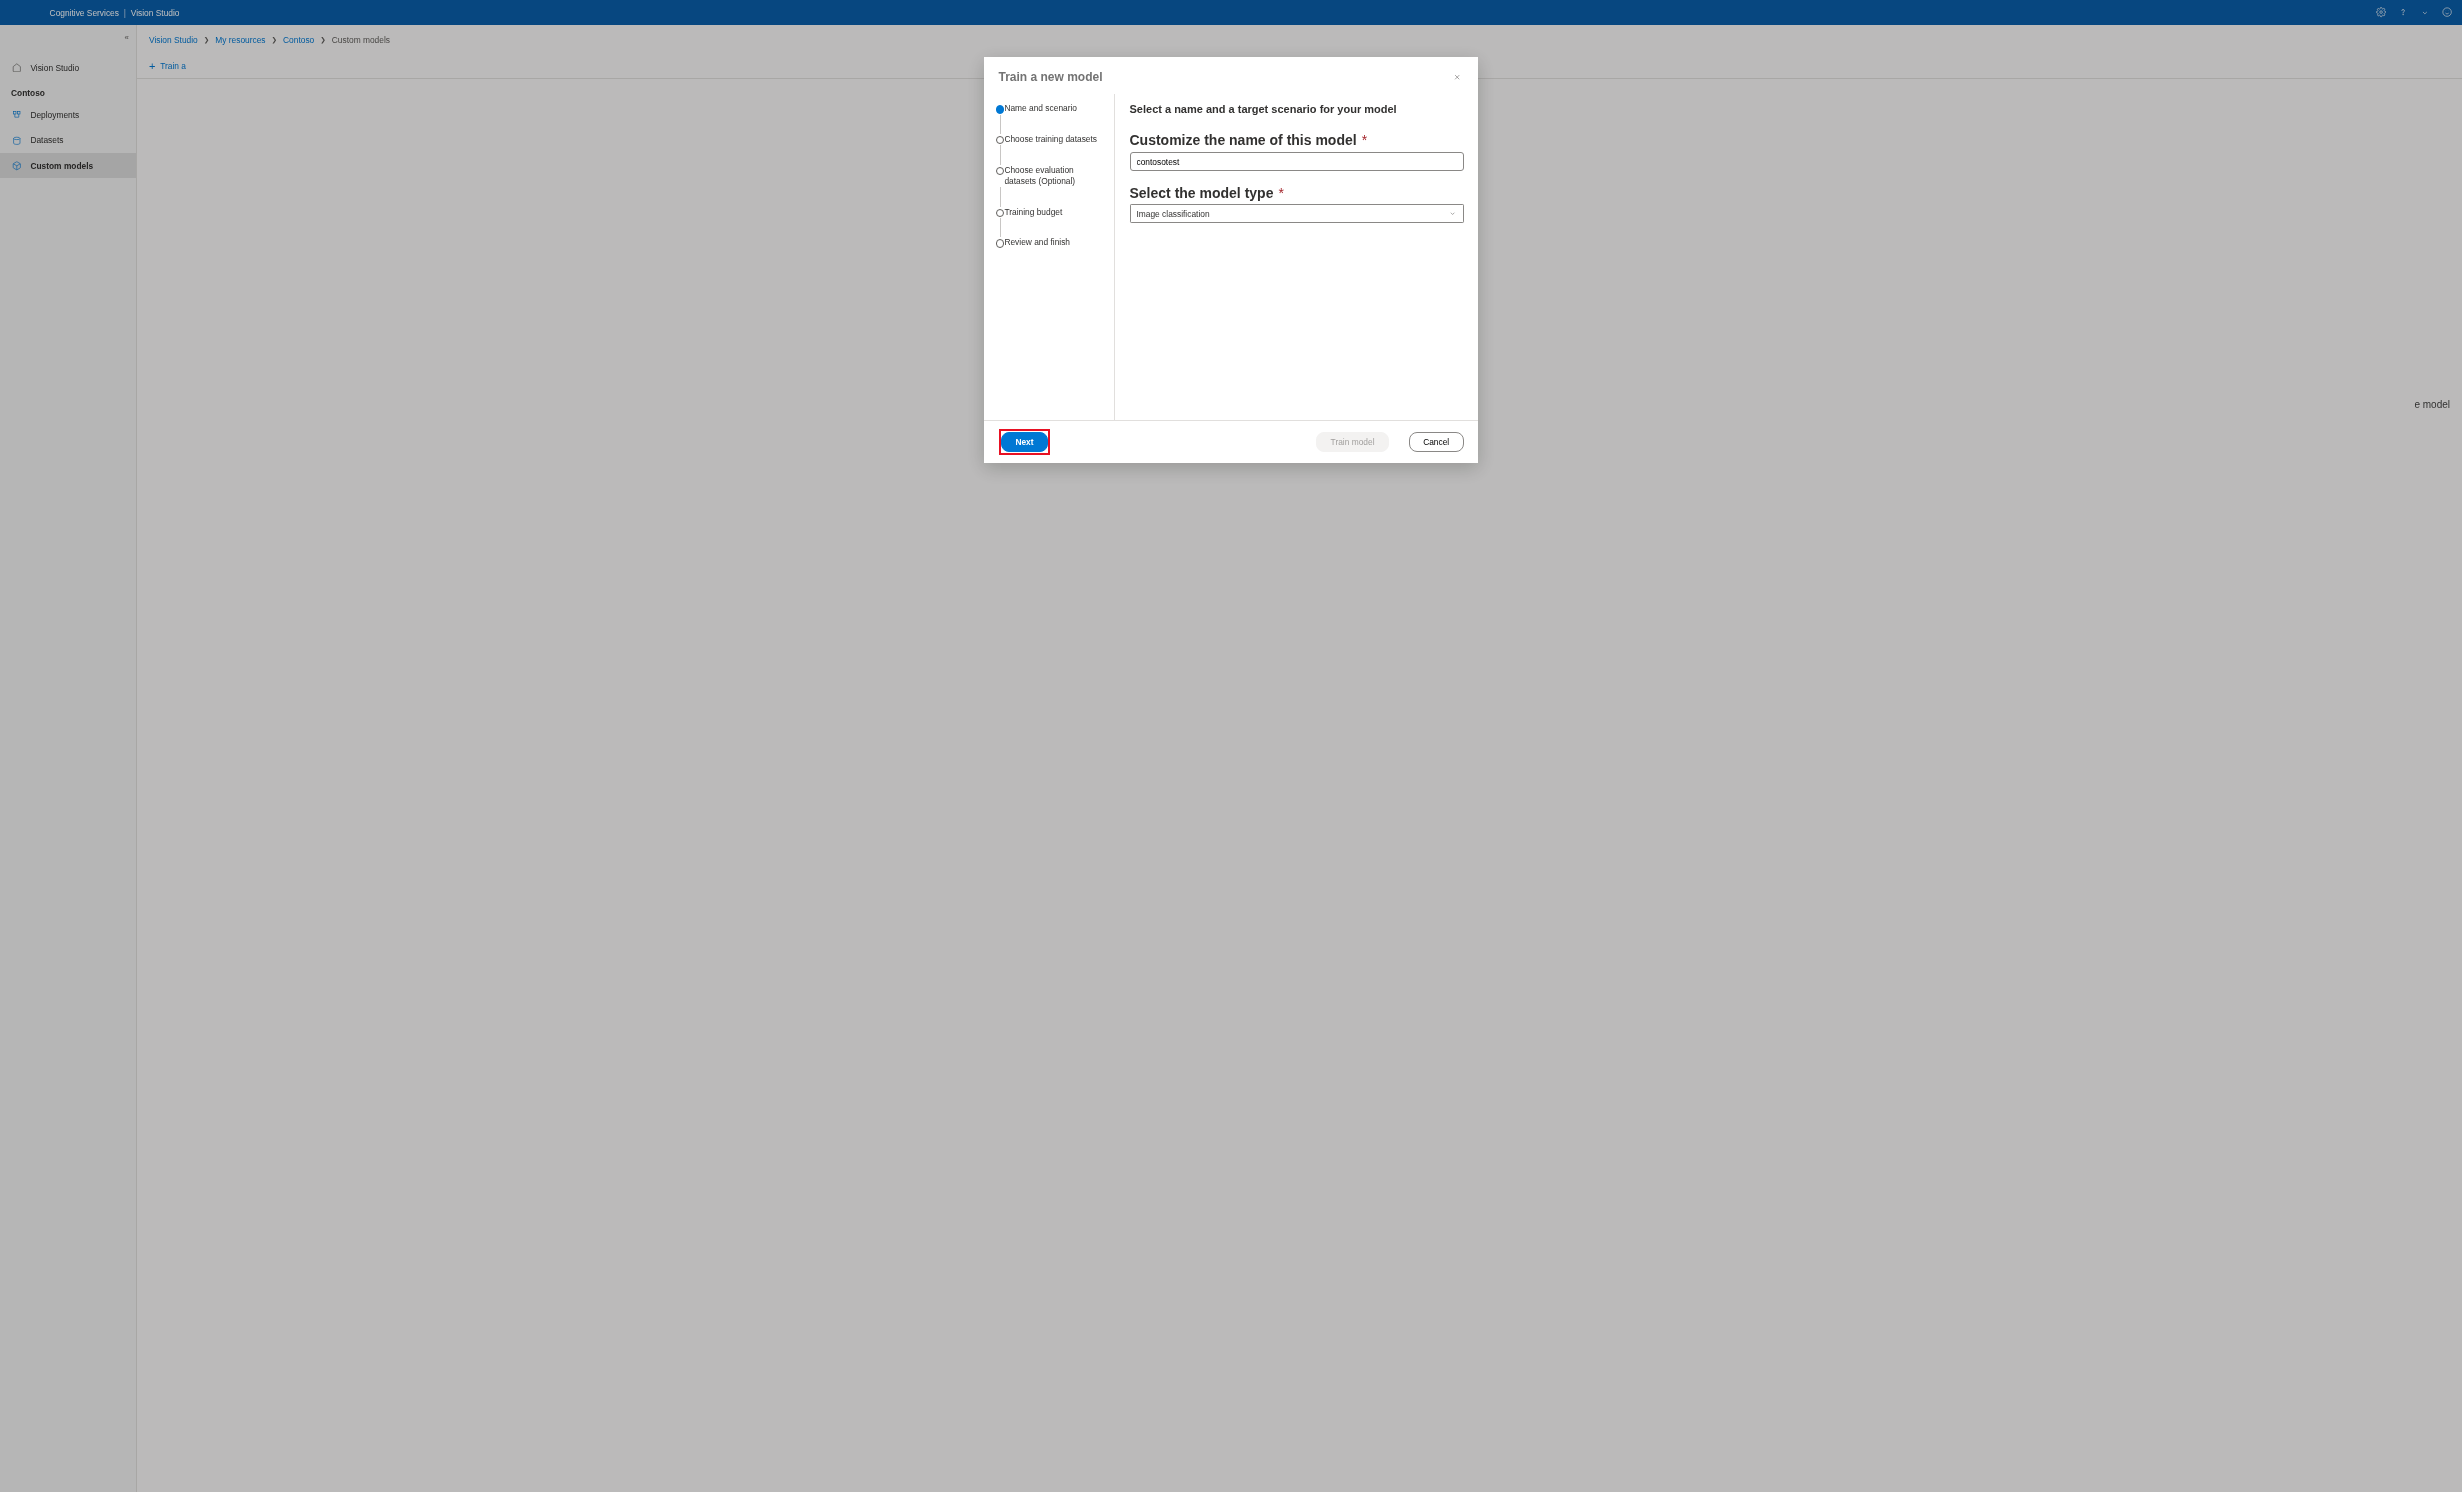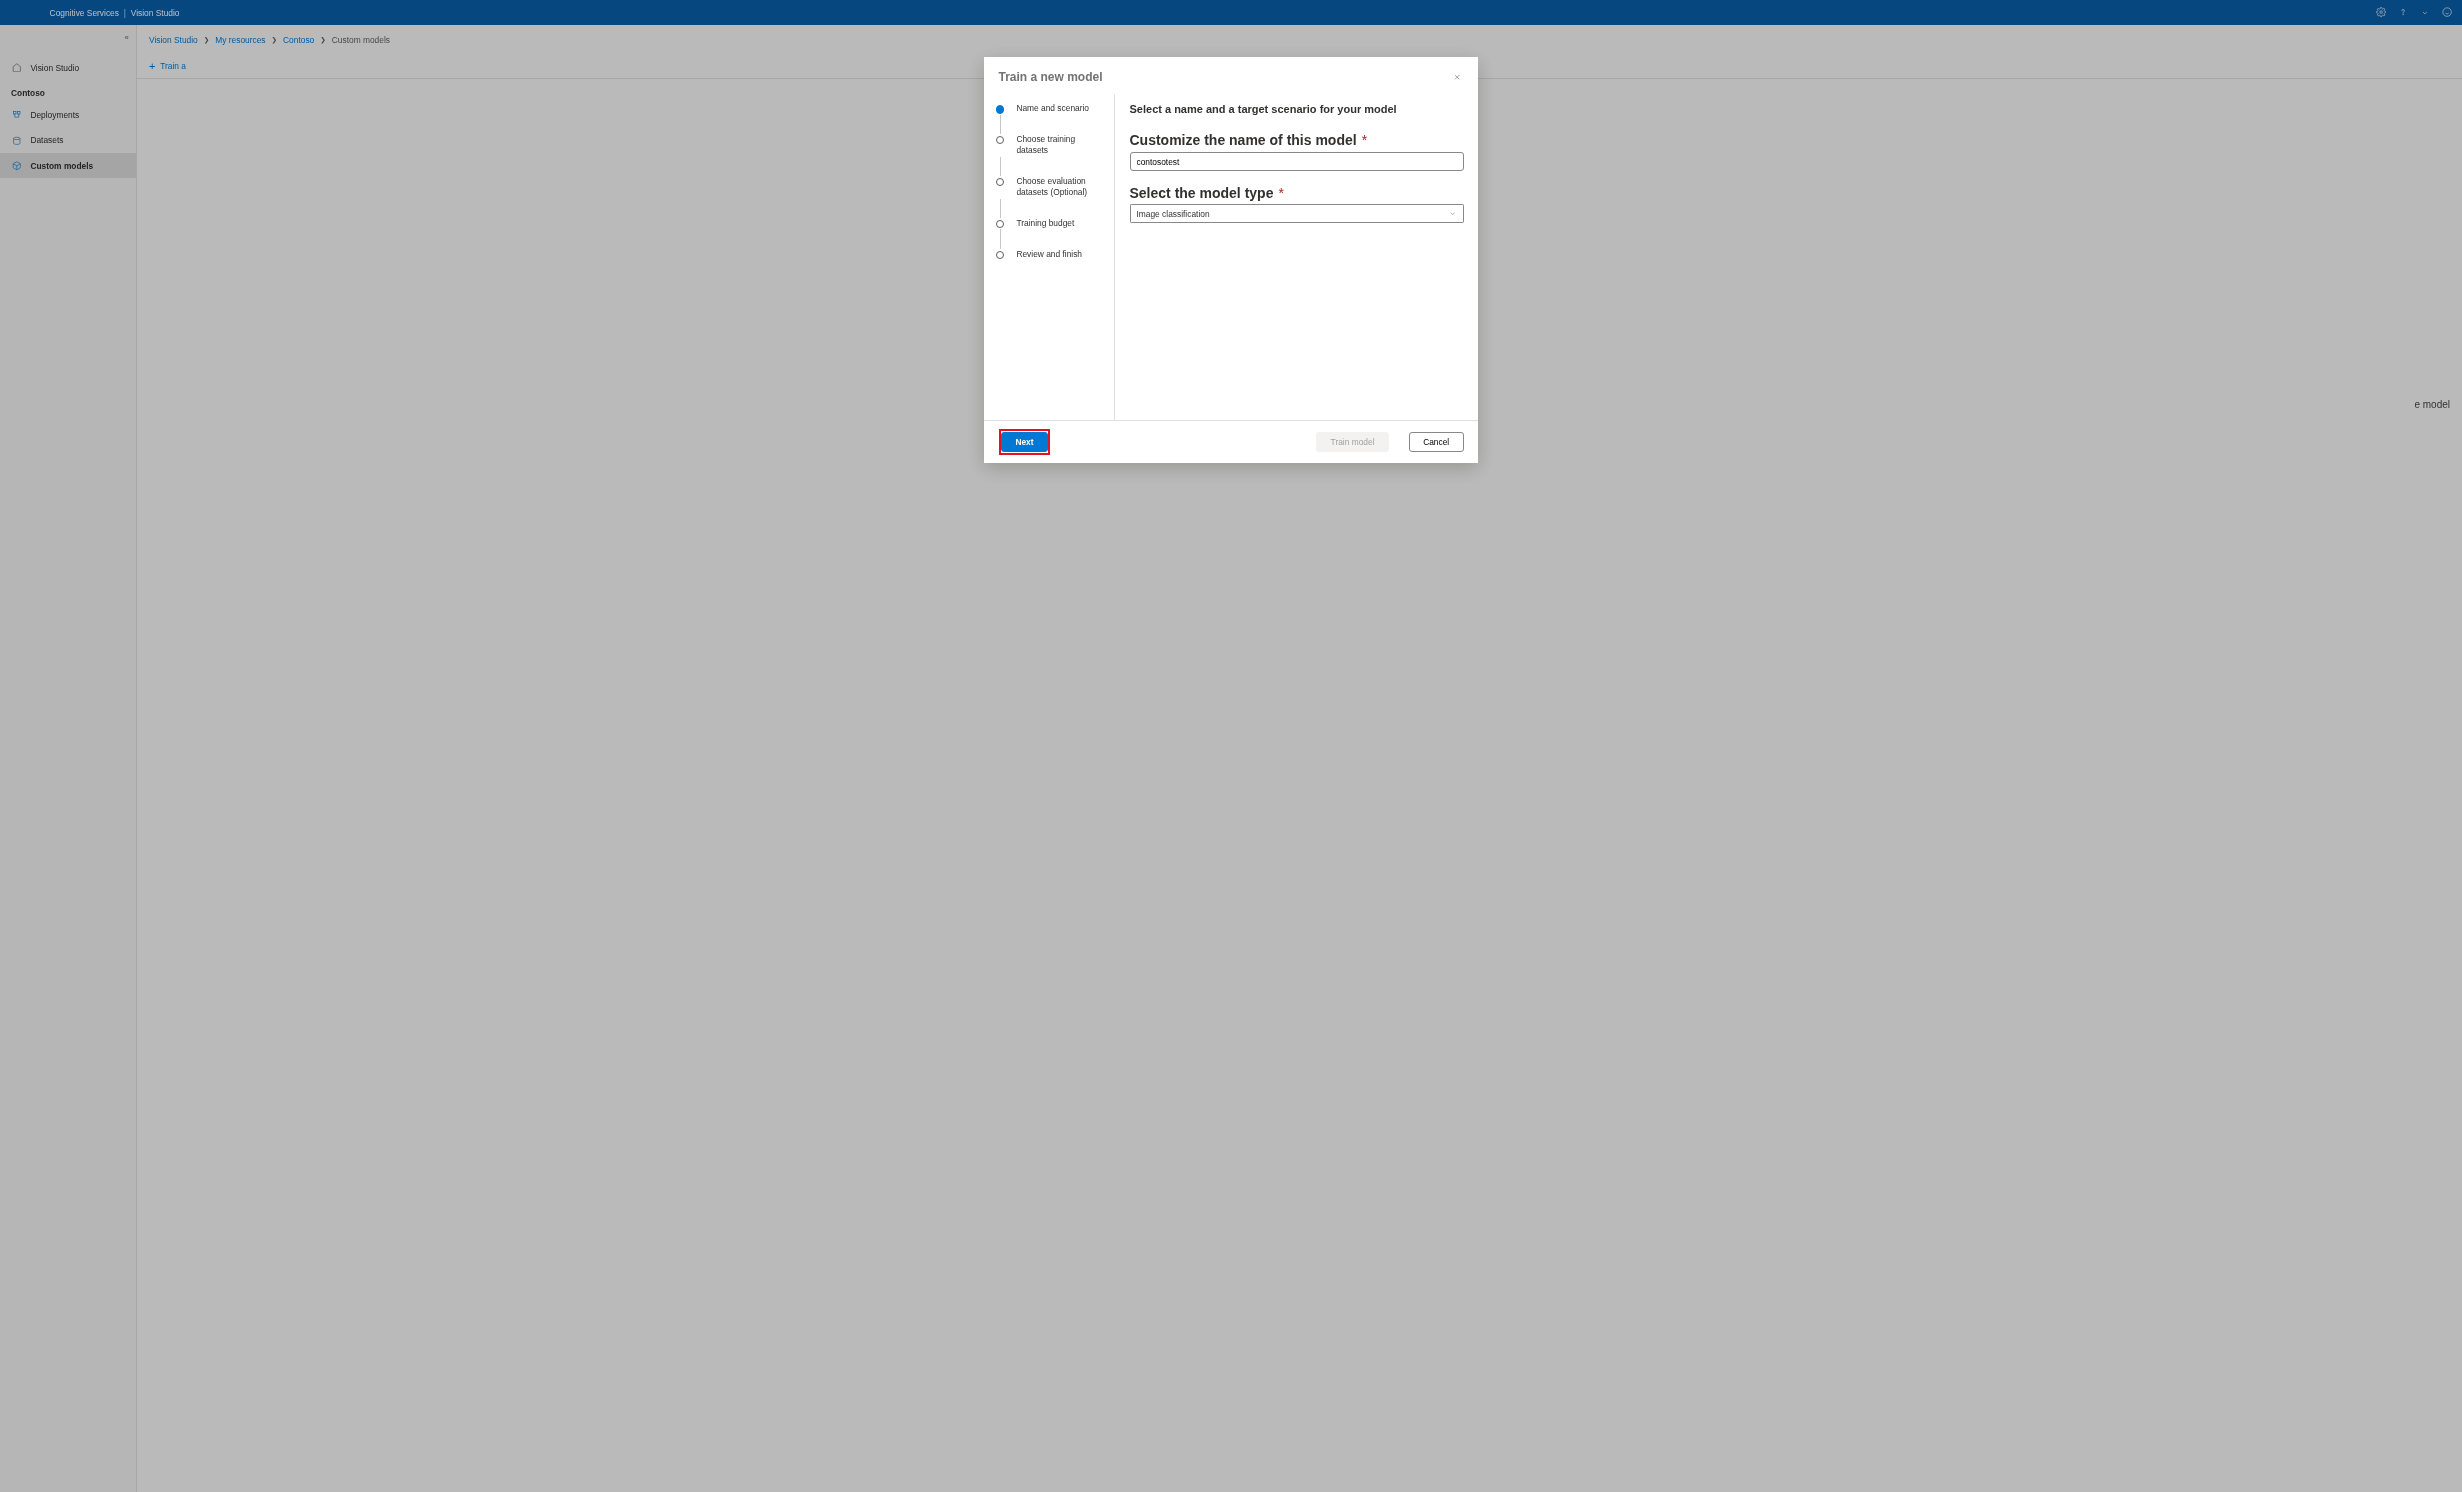--- a/index.html
+++ b/index.html
@@ -153,21 +153,21 @@
   min-height: 326px;
 }
 .dialog-steps {
   width: 131px;
   padding: 9.6px 8.4px 9.6px 12px;
   border-right: 0.6px solid #e1dfdd;
 }
 .step {
   display: flex;
   align-items: flex-start;
-  gap: 12px;
+  gap: 0;
   position: relative;
 }
 .step-indicator {
   width: 8.4px;
   height: 8.4px;
   border-radius: 50%;
   border: 0.9px solid #605e5c;
   background: white;
   flex-shrink: 0;
   margin-top: 1.8px;
@@ -237,21 +237,21 @@
   align-items: center;
 }
 .footer-left { }
 .footer-right { display: flex; gap: 20px; }
 .btn {
   padding: 4.2px 13.3px;
   font-size: 8.4px;
   border: 0.6px solid #8a8886;
   background: white;
   cursor: pointer;
-  border-radius: 3px;
+  border-radius: 8px;
   font-family: inherit;
 }
 .btn-primary {
   background: #0078d4;
   border-color: #0078d4;
   color: white;
   font-weight: 600;
 }
 .btn-disabled {
   background: #f3f2f1;

